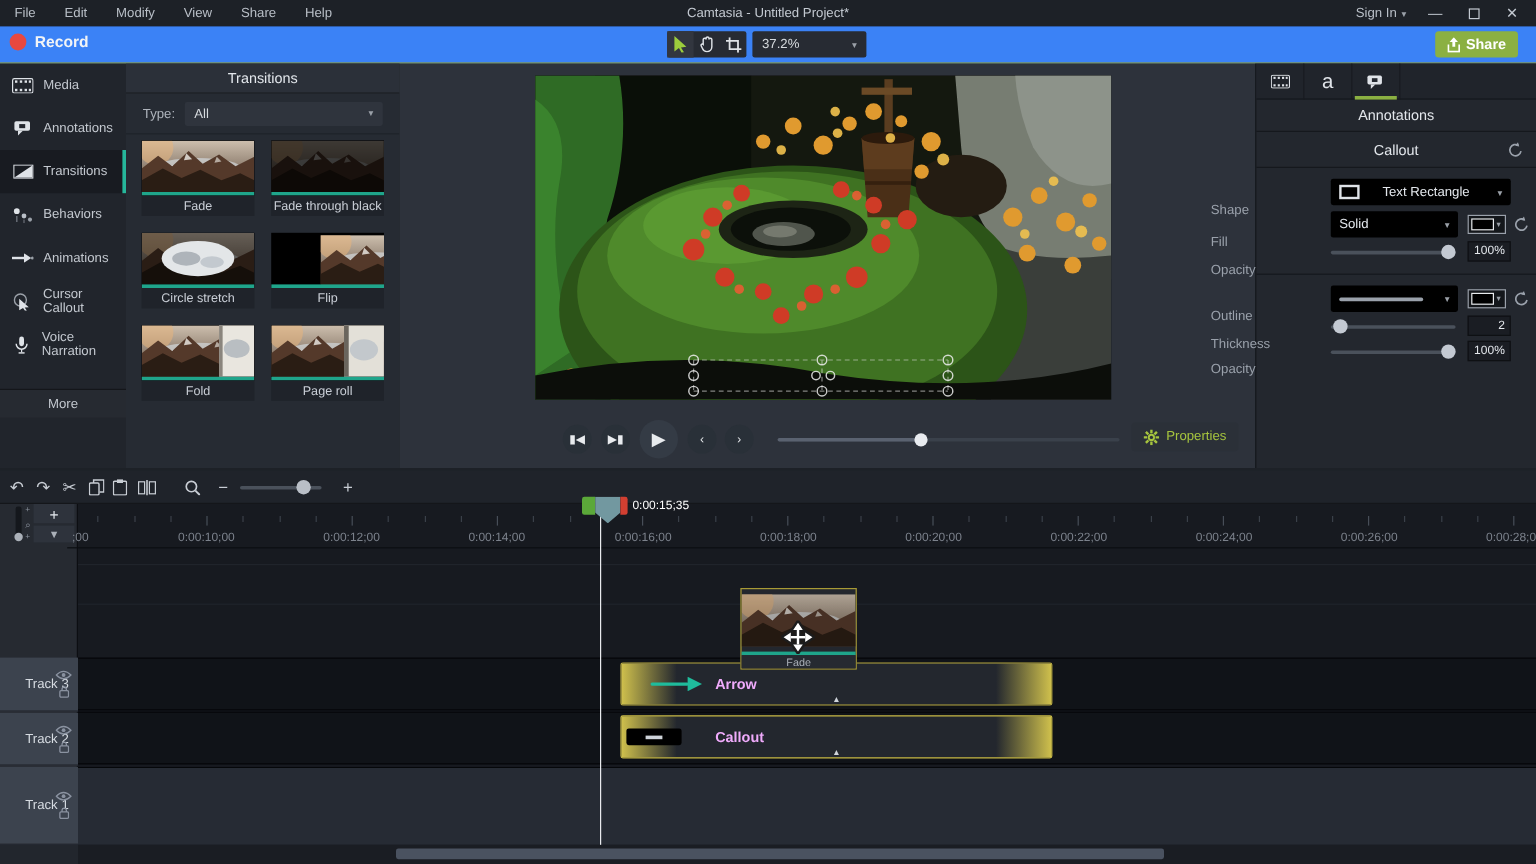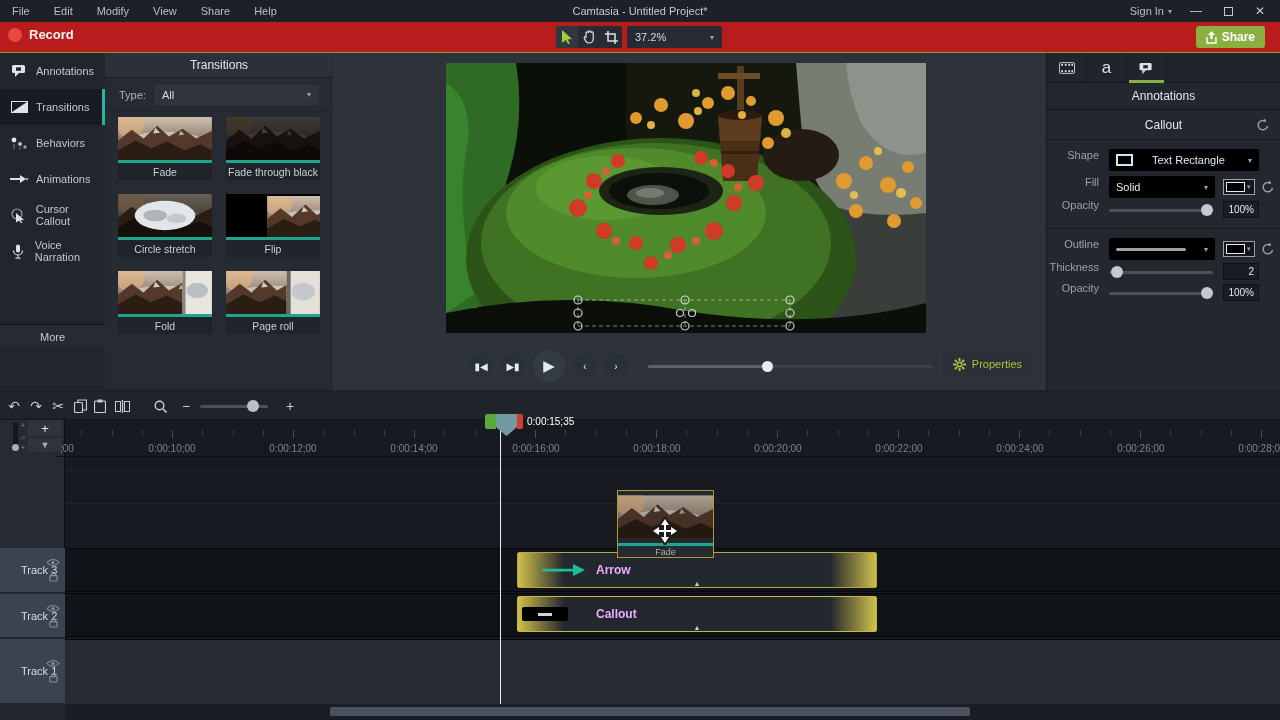--- a/index.html
+++ b/index.html
@@ -10,21 +10,21 @@
   .titlebar { position:absolute; left:0; top:0; width:1280px; height:22px; background:#1d2127; display:flex; align-items:center; font-size:11px; }
   .menu-item { padding:0 12px; color:#b9bfc7; }
   .tb-title { position:absolute; left:50%; transform:translateX(-50%); color:#c3c9d1; }
   .tb-right { position:absolute; right:6px; top:0; height:22px; display:flex; align-items:center; gap:4px; }
   .signin { color:#b9bfc7; padding:0 6px; display:flex; align-items:center; gap:4px; }
   .caret { font-size:8px; color:#9aa0a8; }
   .winbtn { width:28px; height:20px; display:flex; align-items:center; justify-content:center; color:#c3c9d1; font-size:12px; }
   .winbtn .box { width:9px; height:9px; border:1px solid #c3c9d1; display:block; }
 
   
-  .toolrow { position:absolute; left:0; top:22px; width:1280px; height:31px; background:#b91c1c; border-bottom:1px solid #8b9a3c; }
+  .toolrow { position:absolute; left:0; top:22px; width:1280px; height:31px; background:#3b82f6; border-bottom:1px solid #8b9a3c; }
   .record { position:absolute; left:8px; top:5px; display:flex; align-items:center; gap:7px; }
   .rec-dot { width:14px; height:14px; border-radius:50%; }
   .rec-label { color:#f2f4f6; font-size:13px; font-weight:bold; }
   .canvas-tools { position:absolute; left:556px; top:4px; height:22px; display:flex; background:#272b33; border-radius:2px; }
   .ctool { width:22px; height:22px; display:flex; align-items:center; justify-content:center; }
   .ctool.sel { background:#32363f; }
   .zoom-dd { position:absolute; left:627px; top:4px; width:95px; height:22px; background:#272b33; border-radius:2px; display:flex; align-items:center; padding:0 8px; font-size:11px; color:#d6dade; }
   .zoom-dd .caret { margin-left:auto; }
   .share-btn { position:absolute; right:15px; top:4px; height:22px; padding:0 10px; border-radius:3px; display:flex; align-items:center; gap:5px; color:#fff; font-size:12px; font-weight:bold; }
 
@@ -64,21 +64,21 @@
 
   
   .rpanel { position:absolute; left:1046px; top:53px; width:234px; height:337px; background:#23272e; border-left:1px solid #15181d; }
   .rtabs { height:30px; display:flex; border-bottom:1px solid #15181d; background:#20242b; }
   .rtab { width:40px; height:30px; display:flex; align-items:center; justify-content:center; position:relative; border-right:1px solid #181b21; color:#d6dade; }
   .rtab.sel::after { content:""; position:absolute; left:2px; right:2px; bottom:0; height:3px; background:#8bb042; }
   .rtitle { height:27px; display:flex; align-items:center; justify-content:center; font-size:12px; color:#e3e7ec; border-bottom:1px solid #15181d; }
   .rsection { height:30px; display:flex; align-items:center; justify-content:center; font-size:12px; color:#e3e7ec; border-bottom:1px solid #15181d; position:relative; }
   .rsection .reset { position:absolute; right:10px; top:8px; }
   .prow { position:absolute; left:0; width:234px; height:22px; }
-  .plabel { position:absolute; right:182px; top:0; width:90px; text-align:right; font-size:11px; color:#9aa1ab; }
+  .plabel { position:absolute; right:182px; top:20px; width:90px; text-align:left; font-size:11px; color:#9aa1ab; }
   .dd { position:absolute; height:22px; background:#000000; border-radius:2px; display:flex; align-items:center; padding:0 7px; font-size:11px; color:#e3e7ec;gap:12px; }
   .dd .caret { margin-left:auto; }
   .shape-glyph { width:17px; height:12px; border:2px solid #dfe3e8; margin-right:7px; }
   .line-glyph { width:70px; height:3px; background:#9aa1ab; border-radius:2px; }
   .swatch { position:absolute; left:176px; top:3px; width:32px; height:16px; background:#14171b; border:1px solid #9aa1ab; display:flex; align-items:center; }
   .swatch .chip { width:19px; height:10px; margin-left:2px; background:#000; border:1px solid #e8ebee; }
   .swatch .caret { font-size:7px; margin-left:2px; }
   .reset { width:14px; height:14px; }
   .slider { position:absolute; top:5px; height:12px; }
   .sl-track { position:absolute; top:5px; left:0; right:0; height:3px; background:#4a515b; border-radius:2px; }
@@ -231,20 +231,36 @@
     <div class="share-btn" style="background:#8bb042">
       <svg width="11" height="13" viewBox="0 0 11 13">
           <path d="M5.5 0 L9 4 H6.7 V8 H4.3 V4 H2 Z" fill="#fff"></path>
           <path d="M1 6 V12 H10 V6" fill="none" stroke="#fff" stroke-width="1.4"></path>
         </svg>
       <span>Share</span>
     </div>
   </div>
 
   <div class="sidebar">
+    <div class="sb-item">
+      <span class="sb-ico">
+          <svg width="18" height="13" viewBox="0 0 18 13">
+            <rect x="0.5" y="0.5" width="17" height="12" rx="1.5" fill="none" stroke="#dfe3e8"></rect>
+            <rect x="2.5" y="2" width="2" height="2" fill="#dfe3e8"></rect>
+            <rect x="6.5" y="2" width="2" height="2" fill="#dfe3e8"></rect>
+            <rect x="10.5" y="2" width="2" height="2" fill="#dfe3e8"></rect>
+            <rect x="14" y="2" width="1.8" height="2" fill="#dfe3e8"></rect>
+            <rect x="2.5" y="9" width="2" height="2" fill="#dfe3e8"></rect>
+            <rect x="6.5" y="9" width="2" height="2" fill="#dfe3e8"></rect>
+            <rect x="10.5" y="9" width="2" height="2" fill="#dfe3e8"></rect>
+            <rect x="14" y="9" width="1.8" height="2" fill="#dfe3e8"></rect>
+          </svg>
+        </span>
+      <span>Media</span>
+    </div>
     <div class="sb-item">
       <span class="sb-ico">
           <svg width="17" height="14" viewBox="0 0 17 14">
             <rect x="1" y="1" width="13" height="8" rx="1.5" fill="#dfe3e8"></rect>
             <rect x="5" y="3.4" width="5" height="3.4" fill="#23272e"></rect>
             <path d="M4 9 L4 13 L8 9 Z" fill="#dfe3e8"></path>
           </svg>
         </span>
       <span>Annotations</span>
     </div>

